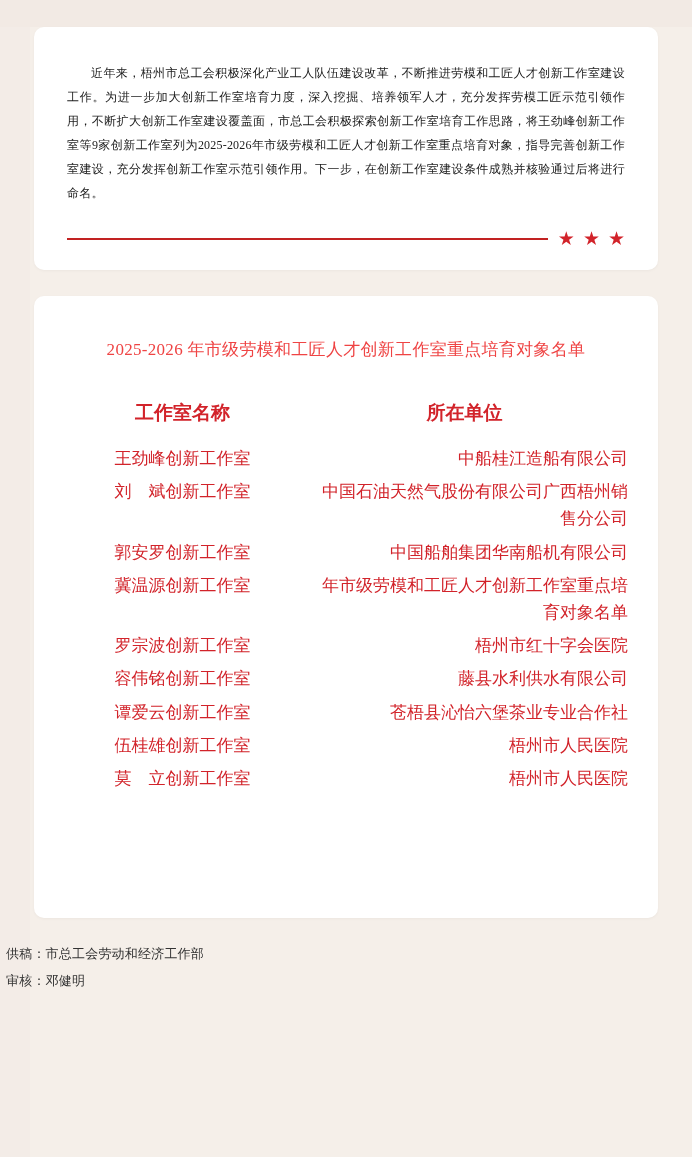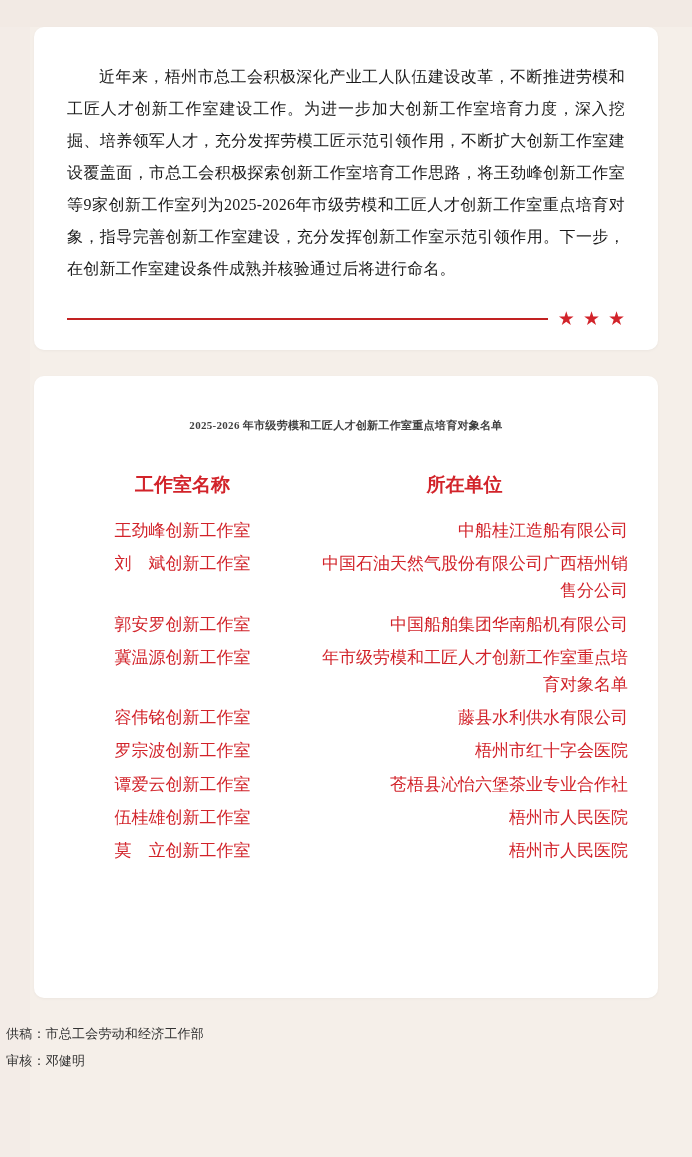--- a/index.html
+++ b/index.html
@@ -27,21 +27,21 @@
     margin: 0 34px;
     box-shadow: 0 1px 3px rgba(0,0,0,0.04);
   }
   
   #card-article {
     margin-top: 27px;
     padding: 34px 33px 22px 33px;
   }
   .article-text {
     font-family: "Liberation Serif", serif;
-    font-size: 16px;
+    font-size: 12px;
     line-height: 2.0;
     color: #1a1a1a;
     text-align: justify;
     text-indent: 2em;
     letter-spacing: 0.2px;
     margin: 0;
   }
   .divider-row {
     margin-top: 24px;
     display: flex;
@@ -65,23 +65,23 @@
     line-height: 1;
   }
   
   #card-list {
     margin-top: 26px;
     padding: 42px 30px 60px 30px;
     min-height: 520px;
   }
   .list-title {
     font-family: "Liberation Serif", serif;
-    color: #404040;
-    font-size: 11px;
-    font-weight: bold;
+    color: #ef4444;
+    font-size: 17px;
+    font-weight: normal;
     text-align: center;
     letter-spacing: 0.3px;
     margin: 0 0 38px 0;
   }
   table.roster {
     width: 100%;
     border-collapse: collapse;
     font-family: "Liberation Serif", serif;
     color: #d2232a;
     font-size: 17px;
@@ -160,26 +160,26 @@
           </tr>
           <tr>
             <td class="name">郭安罗创新工作室</td>
             <td class="unit">中国船舶集团华南船机有限公司</td>
           </tr>
           <tr>
             <td class="name">冀温源创新工作室</td>
             <td class="unit">年市级劳模和工匠人才创新工作室重点培育对象名单</td>
           </tr>
           <tr>
+            <td class="name">罗宗波创新工作室</td>
+            <td class="unit">梧州市红十字会医院</td>
+          </tr>
+          <tr>
             <td class="name">容伟铭创新工作室</td>
             <td class="unit">藤县水利供水有限公司</td>
-          </tr>
-          <tr>
-            <td class="name">罗宗波创新工作室</td>
-            <td class="unit">梧州市红十字会医院</td>
           </tr>
           <tr>
             <td class="name">谭爱云创新工作室</td>
             <td class="unit">苍梧县沁怡六堡茶业专业合作社</td>
           </tr>
           <tr>
             <td class="name">伍桂雄创新工作室</td>
             <td class="unit">梧州市人民医院</td>
           </tr>
           <tr>

